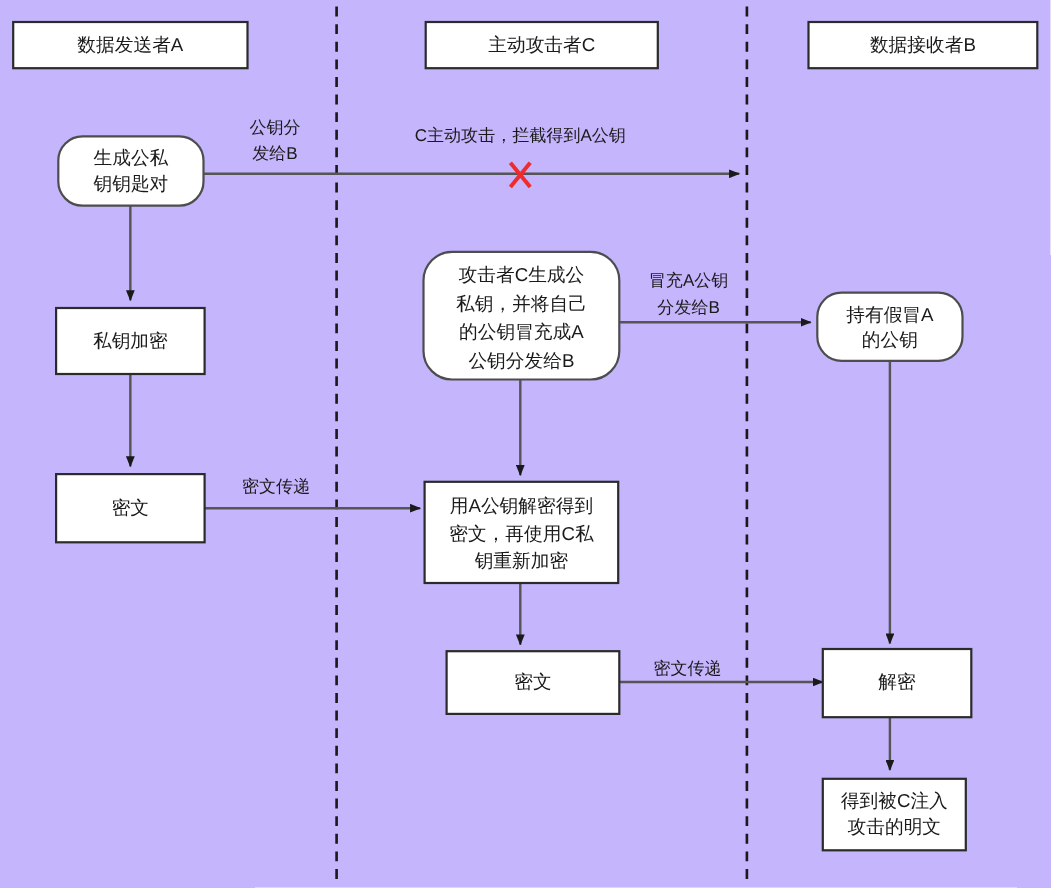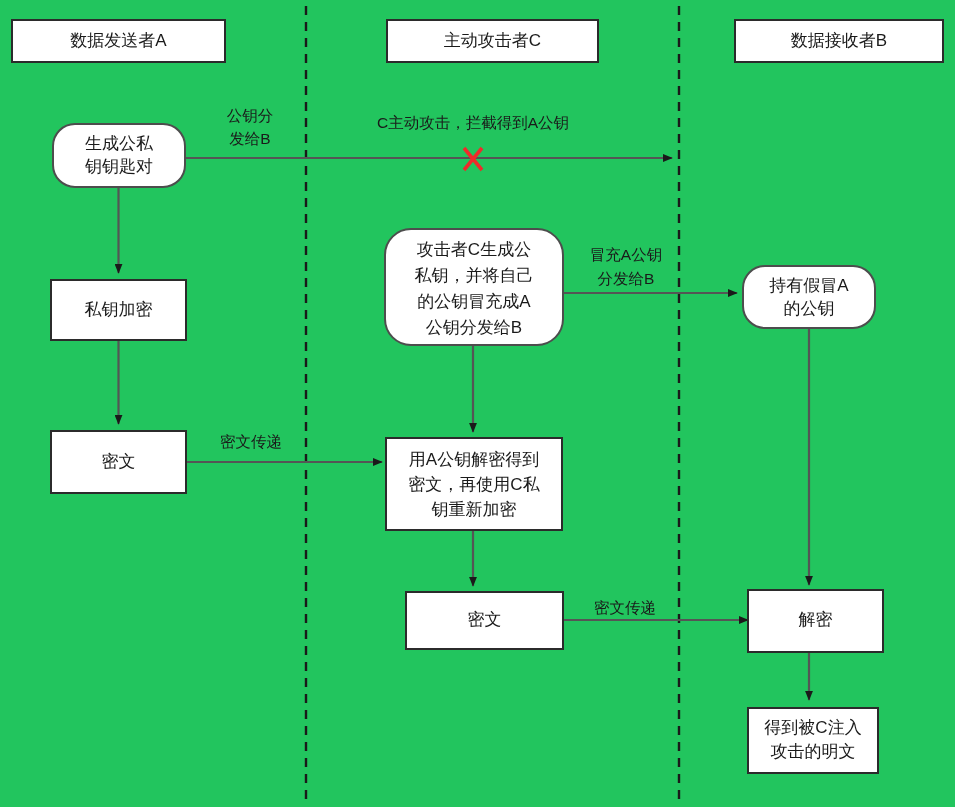--- a/index.html
+++ b/index.html
@@ -4,21 +4,21 @@
 <style>
   html, body {
     margin: 0;
     padding: 0;
     background: #ffffff;
   }
   #canvas {
     position: relative;
     width: 955px;
     height: 807px;
-    background: #22c55e;
+    background: #c4b5fd;
     font-family: "Liberation Sans", "DejaVu Sans", sans-serif;
     overflow: hidden;
   }
   svg#diagram {
     position: absolute;
     left: 0;
     top: 0;
     width: 955px;
     height: 807px;
   }

